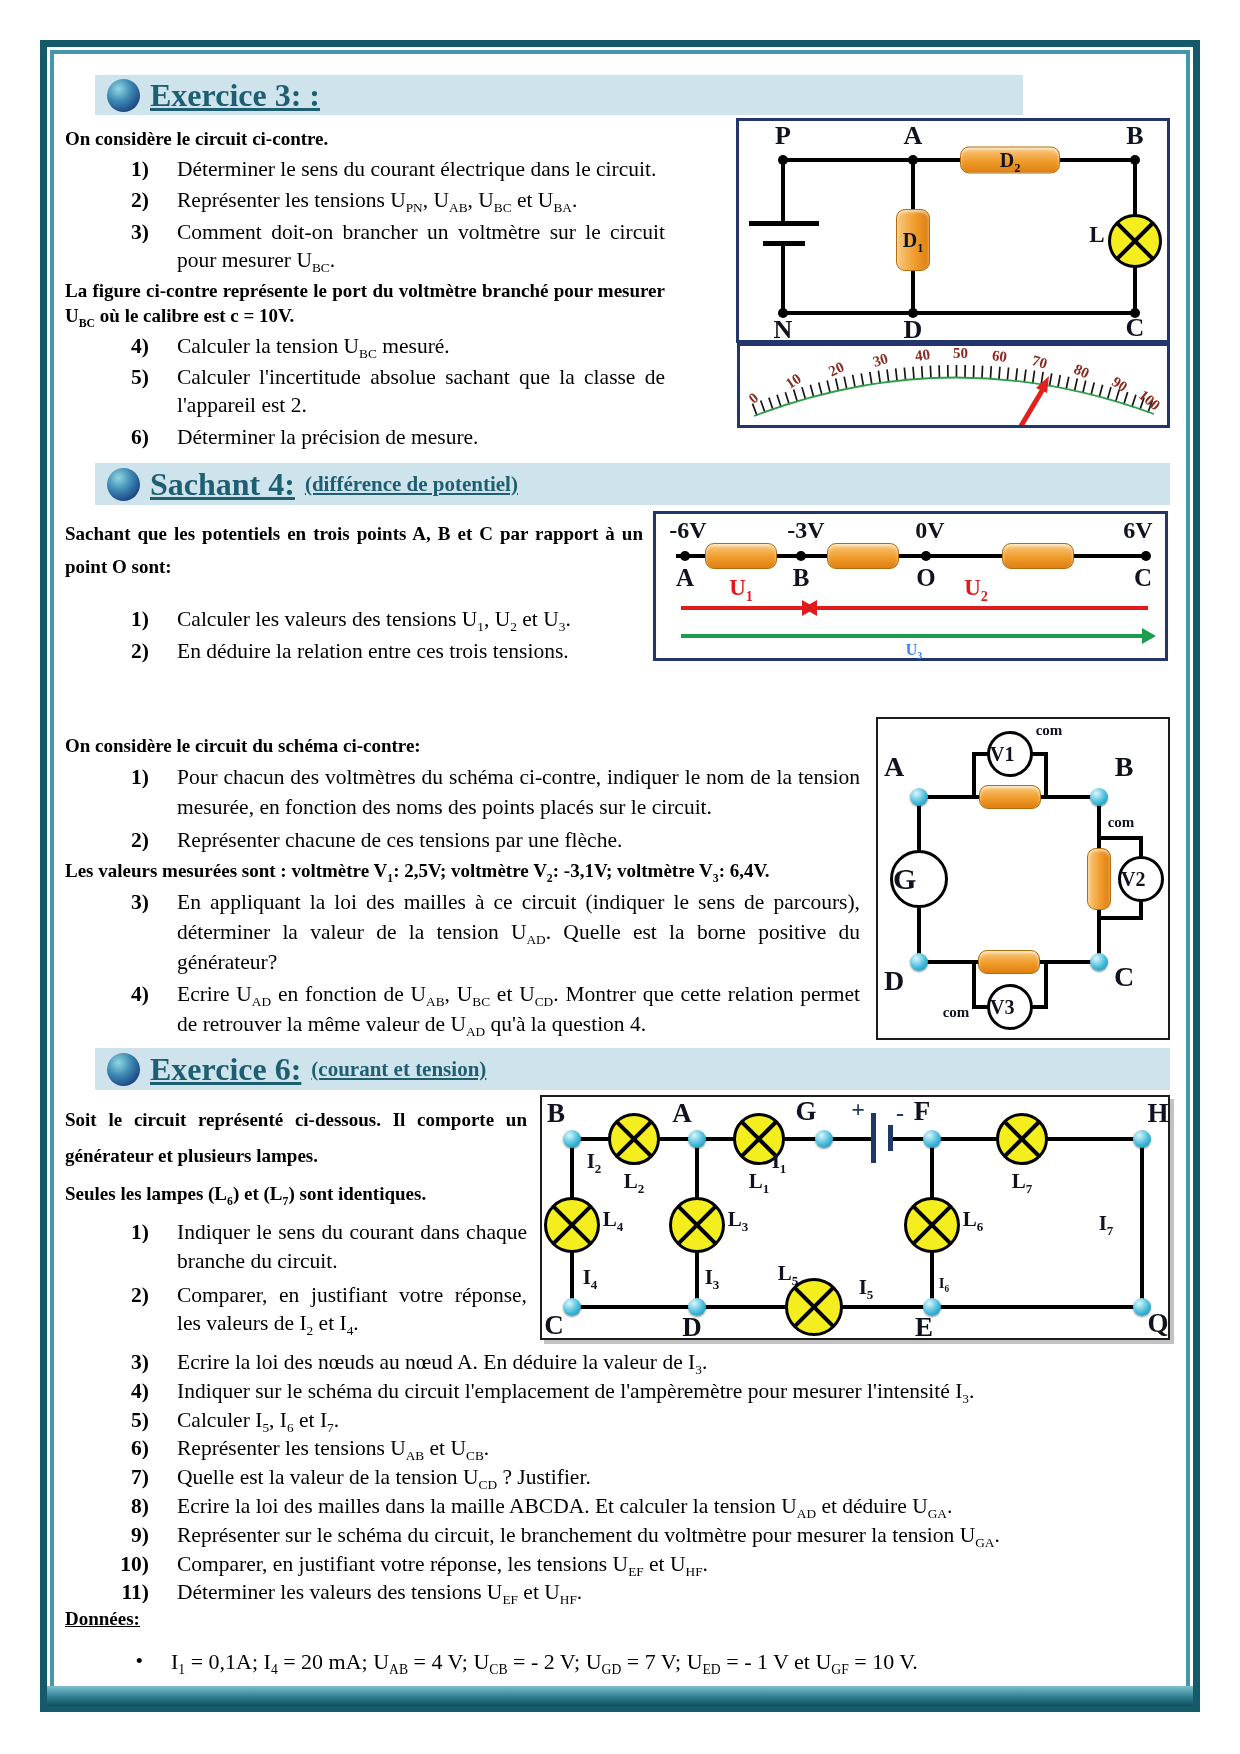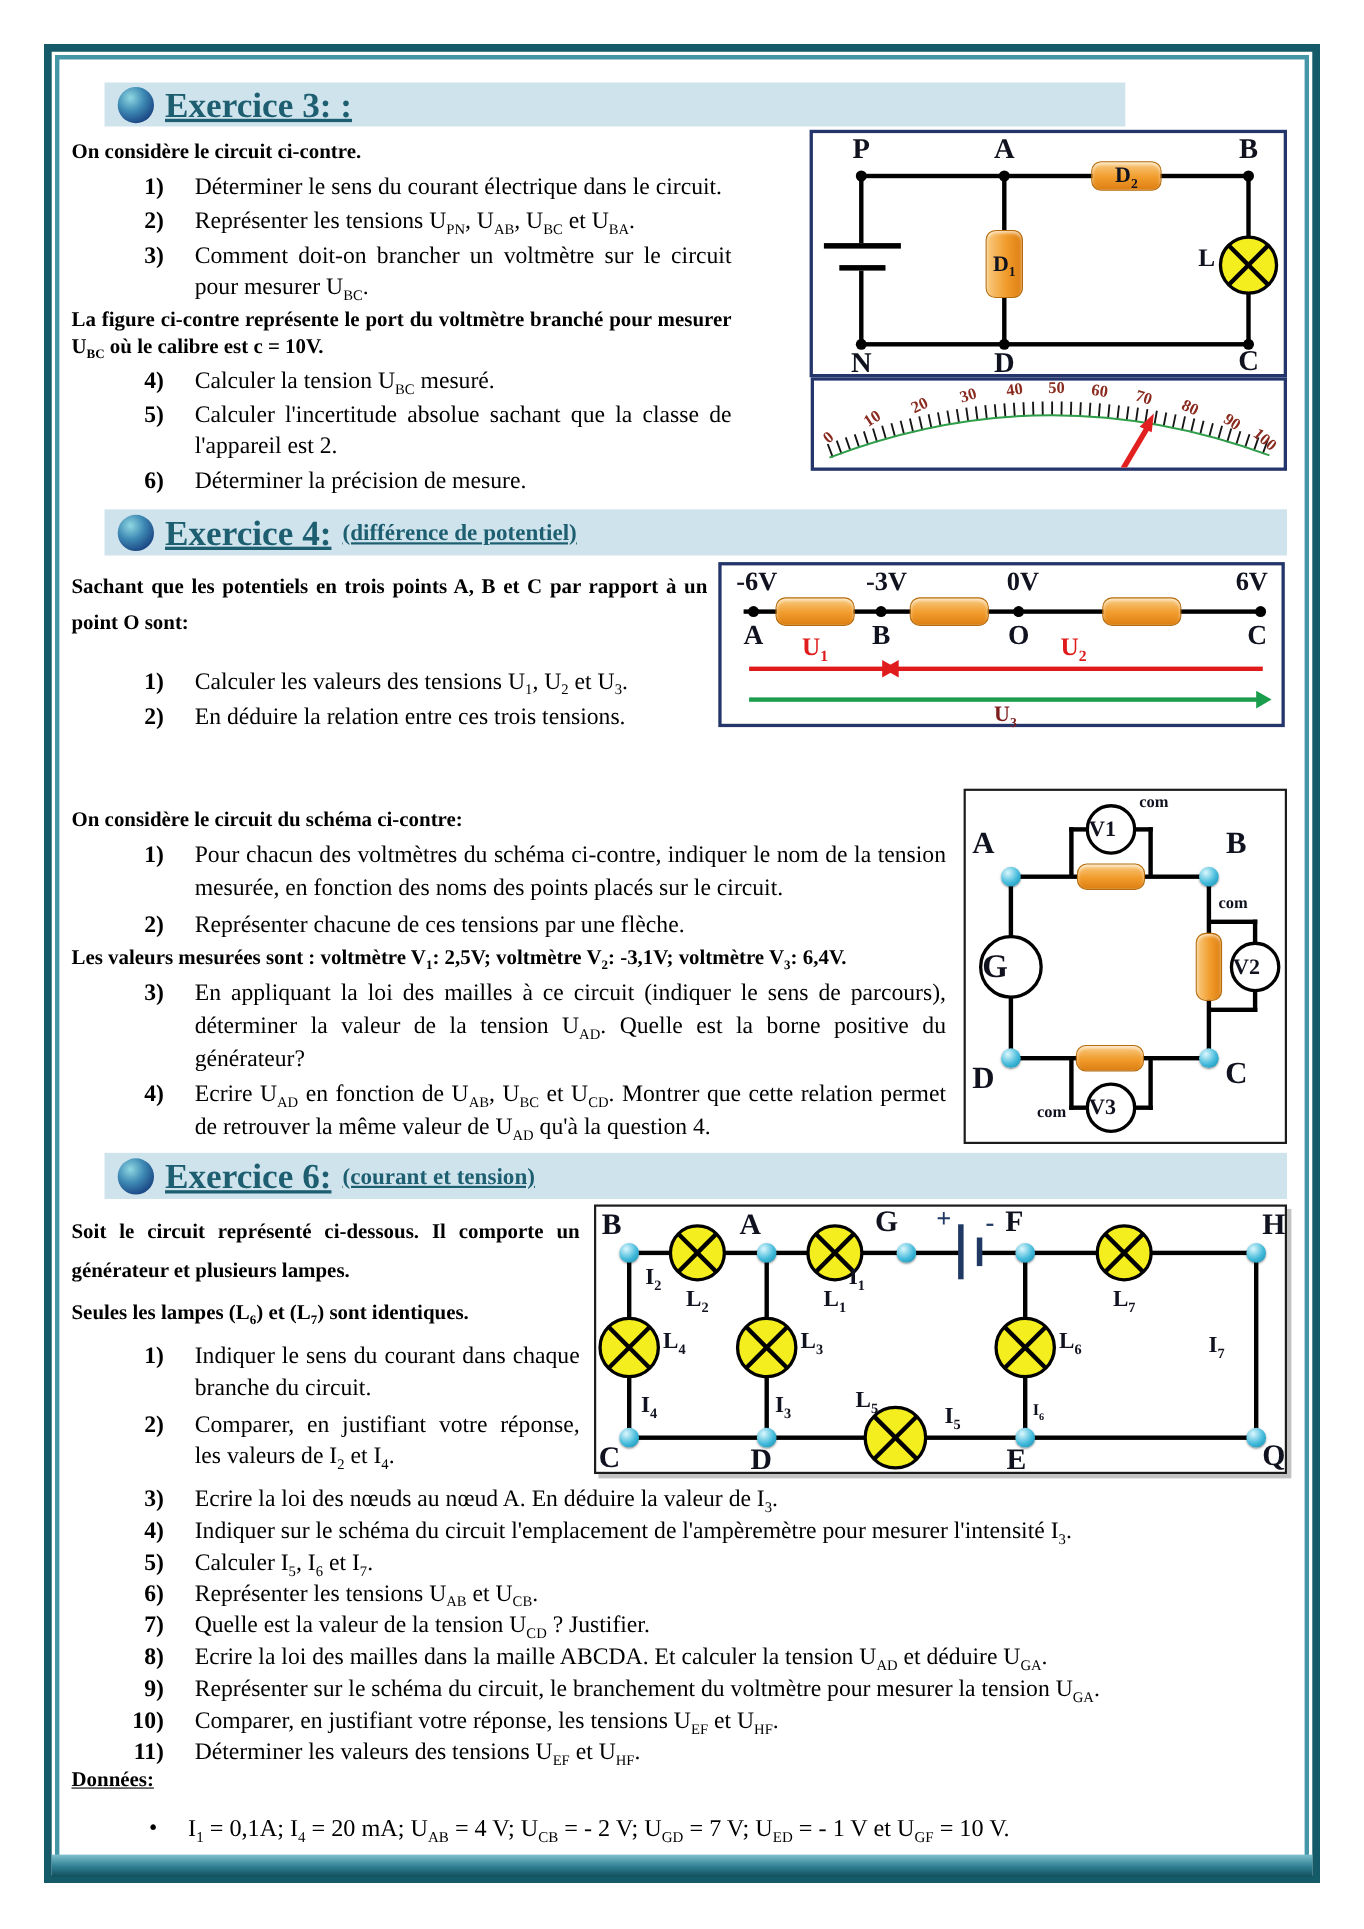--- a/index.html
+++ b/index.html
@@ -95,21 +95,21 @@
     <div class="w" style="left:44px;top:190px;width:352px;height:4px"></div>
     <div class="w" style="left:42px;top:37px;width:4px;height:63px"></div>
     <div class="w" style="left:10px;top:100px;width:70px;height:5px"></div>
     <div class="w" style="left:24px;top:120px;width:42px;height:5px"></div>
     <div class="w" style="left:42px;top:125px;width:4px;height:69px"></div>
     <div class="w" style="left:172px;top:37px;width:4px;height:157px"></div>
     <div class="w" style="left:394px;top:37px;width:4px;height:157px"></div>
     <div class="resv" style="left:174px;top:119px;width:34px;height:62px">
       <span>D<sub>1</sub></span>
     </div>
-    <div class="resh" style="left:285px;top:39px;width:64px;height:27px">
+    <div class="resh" style="left:271px;top:39px;width:100px;height:27px">
       <span>D<sub>2</sub></span>
     </div>
     <div class="lamp" style="left:396px;top:120px;width:54px;height:54px">
         <i class="a"></i>
         <i class="b"></i>
       </div>
     <span class="flabel" style="left:358px;top:114px;font-size:23px">L</span>
     <span class="dot" style="left:44px;top:39px"></span>
     <span class="dot" style="left:174px;top:39px"></span>
     <span class="dot" style="left:396px;top:39px"></span>
@@ -139,21 +139,21 @@
     <span class="mtick" style="left:213px;top:-1px">50</span>
     <span class="mtick" style="left:252px;top:2px;transform:rotate(8deg)">60</span>
     <span class="mtick" style="left:292px;top:8px;transform:rotate(17deg)">70</span>
     <span class="mtick" style="left:334px;top:17px;transform:rotate(25deg)">80</span>
     <span class="mtick" style="left:372px;top:30px;transform:rotate(33deg)">90</span>
     <span class="mtick" style="left:398px;top:46px;transform:rotate(40deg)">100</span>
   </div>
 
   <div class="band" style="left:55px;top:423px;width:1075px;height:42px">
     <span class="sphere"></span>
-    <span class="extitle">Exercice 4:</span>
+    <span class="extitle">Sachant 4:</span>
     <span class="exsub">(différence de potentiel)</span>
   </div>
 
   <div class="tblock" style="left:25px;top:478px;width:578px">
     <p class="bold big" style="line-height:1.72;margin-bottom:22px">Sachant que les potentiels en trois points A, B et C par rapport à un point O sont:</p>
     <div class="item">
       <span class="num">1)</span>
       <span class="txt">Calculer les valeurs des tensions U<sub>1</sub>, U<sub>2</sub> et U<sub>3</sub>.</span>
     </div>
     <div class="item">
@@ -183,21 +183,21 @@
         <span class="hd"></span>
       </div>
     <div class="arrow l" style="left:160px;top:92px;width:332px;color:#e01b1b">
         <span class="hd"></span>
       </div>
     <div class="arrow r" style="left:25px;top:120px;width:462px;color:#1a9e4b">
         <span class="hd"></span>
       </div>
     <span class="flabel" style="left:85px;top:74px;font-size:23px;color:#e01b1b">U<sub>1</sub></span>
     <span class="flabel" style="left:320px;top:74px;font-size:23px;color:#e01b1b">U<sub>2</sub></span>
-    <span class="flabel" style="left:258px;top:136px;font-size:20px;color:#7f1d1d">U<sub>3</sub></span>
+    <span class="flabel" style="left:258px;top:136px;font-size:16px;color:#3b82f6">U<sub>3</sub></span>
   </div>
 
 
   <div class="tblock" style="left:25px;top:693px;width:795px;line-height:1.38">
     <p class="bold big">On considère le circuit du schéma ci-contre:</p>
     <div class="item">
       <span class="num">1)</span>
       <span class="txt">Pour chacun des voltmètres du schéma ci-contre, indiquer le nom de la tension mesurée, en fonction des noms des points placés sur le circuit.</span>
     </div>
     <div class="item">

